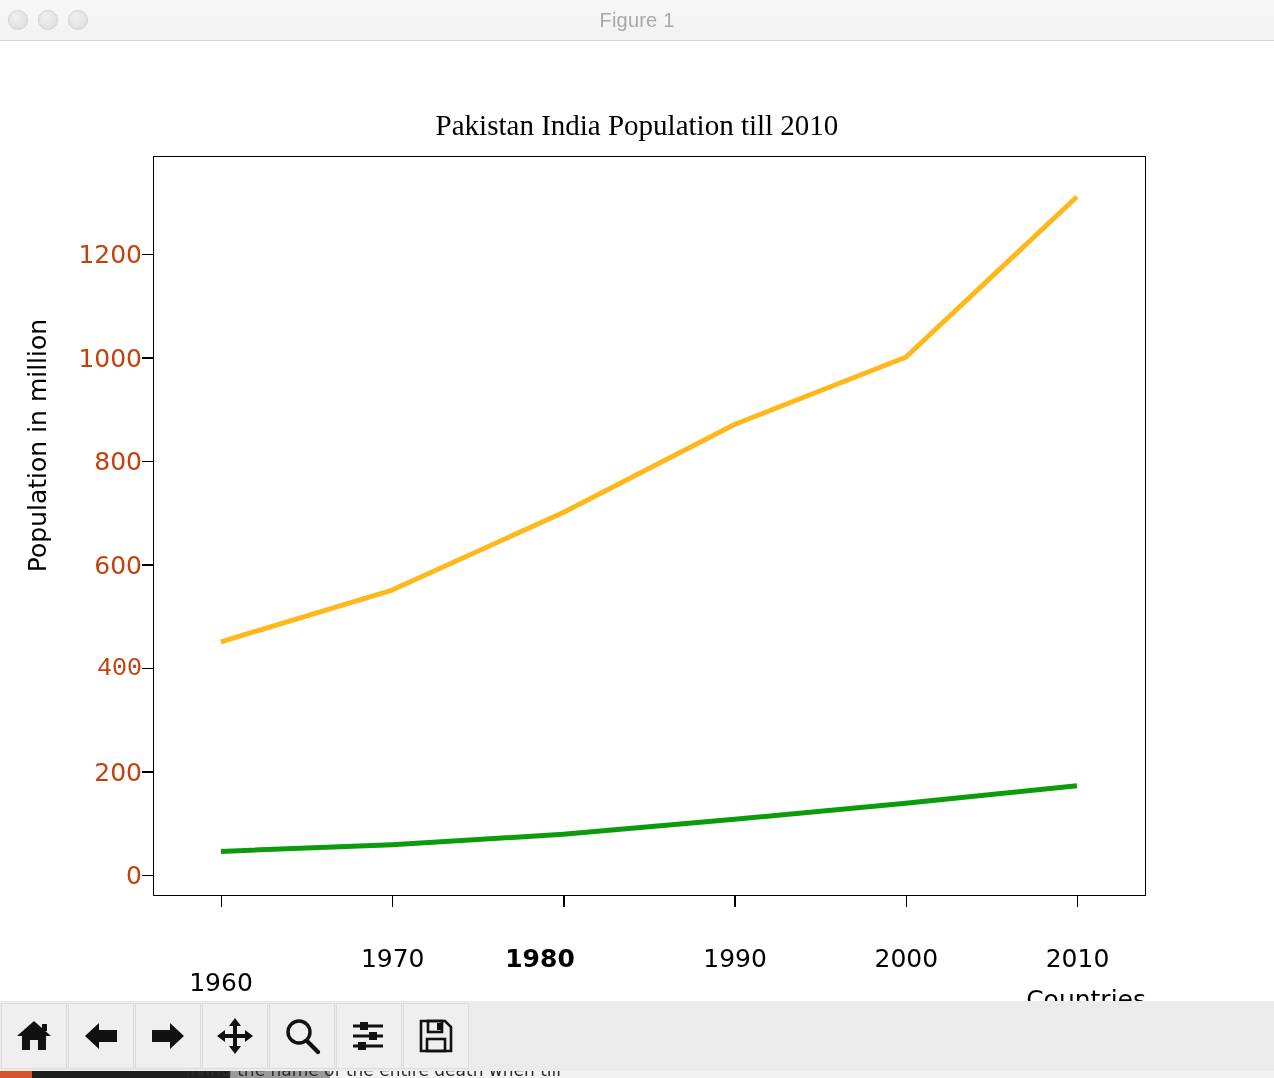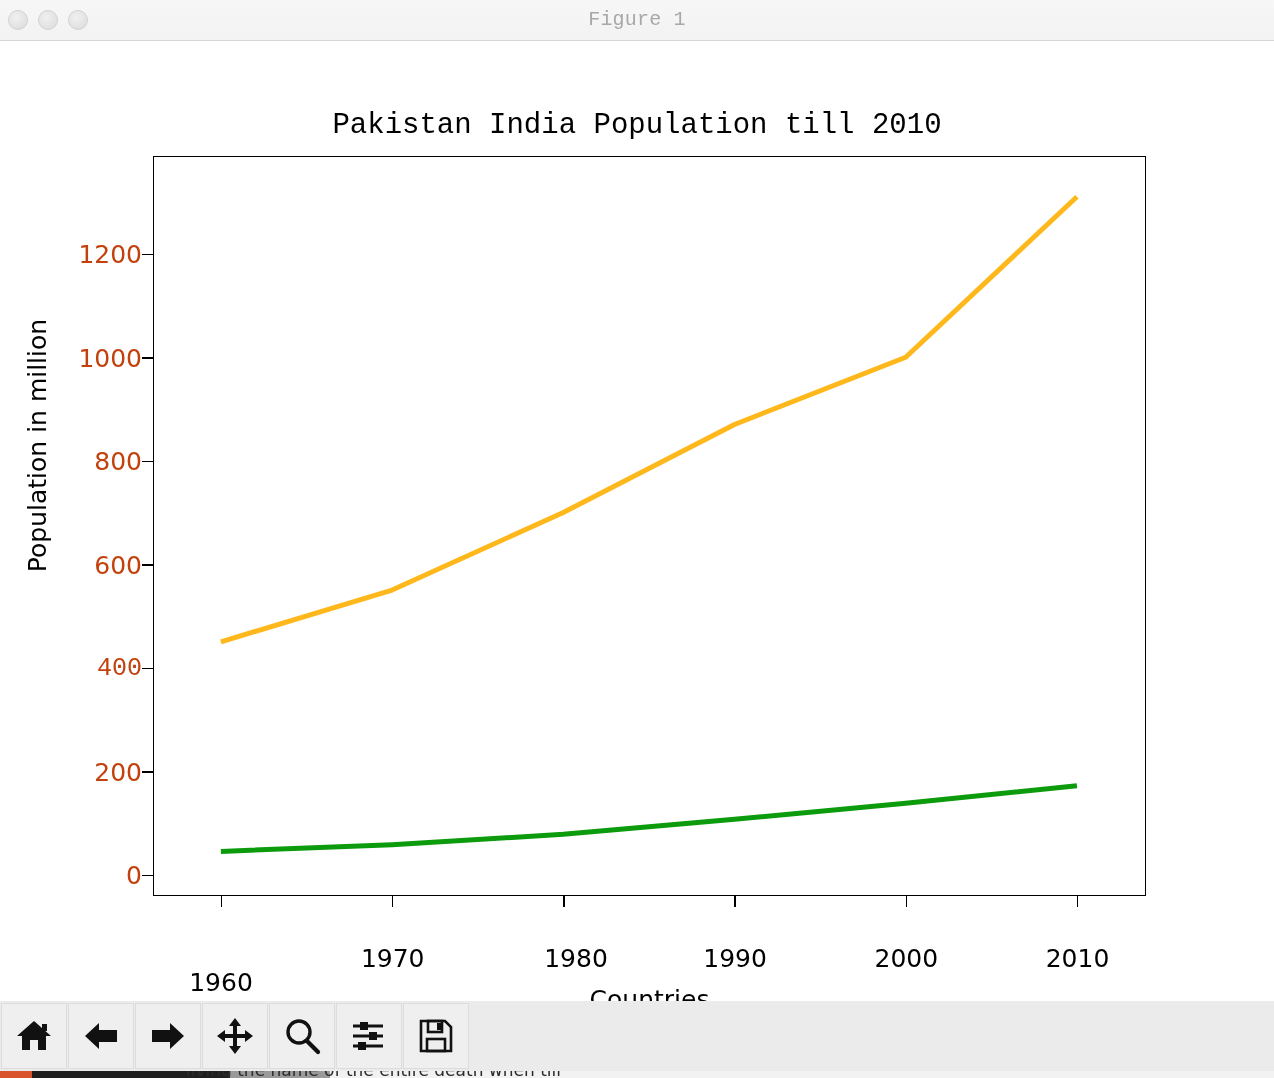--- a/index.html
+++ b/index.html
@@ -40,41 +40,41 @@
     border: 1px solid #d2d2d2;
   }
   .window-title {
     position: absolute;
     left: 0; top: 0;
     width: 1274px;
     line-height: 40px;
     text-align: center;
     font-size: 20px;
     color: #a8a8a8;
-    font-family: Liberation Mono, monospace;
+    font-family: Liberation Sans, sans-serif;
     letter-spacing: 0.2px;
   }
 
   
   .figure-canvas {
     position: absolute;
     left: 0; top: 41px;
     width: 1274px;
     height: 960px;
     background: #ffffff;
   }
 
   .chart-title {
     position: absolute;
     left: 0; top: 68px;
     width: 1274px;
     text-align: center;
     font-size: 29px;
     color: #000000;
-    font-family: Liberation Mono, monospace;
+    font-family: Liberation Serif, serif;
   }
 
   
   .plot-area {
     position: absolute;
     left: 153px;
     top: 115px;
     width: 993px;
     height: 740px;
     border: 1.6px solid #000000;
@@ -117,21 +117,21 @@
     top: 855px;
     width: 1.6px;
     height: 11px;
     background: #000;
   }
 
   .xlabel {
     position: absolute;
     left: 153px; top: 944px;
     width: 993px;
-    text-align: center;
+    text-align: right;
     font-size: 25px;
     color: #000;
     font-family: "DejaVu Sans", sans-serif;
   }
   .ylabel {
     position: absolute;
     left: -113px;
     top: 390px;
     width: 300px;
     text-align: center;
@@ -238,21 +238,21 @@
         <div class="ytickmark" style="top: 316.018px;"></div>
         <div class="ytick" style="top: 213.322px;">1200</div>
         <div class="ytickmark" style="top: 212.522px;"></div>
       </div>
 
     <div id="xticks">
         <div class="xtick" style="left: 221px; margin-top: 24px;">1960</div>
         <div class="xtickmark" style="left: 220.683px;"></div>
         <div class="xtick" style="left: 392.69px;">1970</div>
         <div class="xtickmark" style="left: 391.89px;"></div>
-        <div class="xtick" style="left: 576px;">1980</div>
+        <div class="xtick" style="left: 540px; font-weight: bold;">1980</div>
         <div class="xtickmark" style="left: 563.097px;"></div>
         <div class="xtick" style="left: 735.103px;">1990</div>
         <div class="xtickmark" style="left: 734.303px;"></div>
         <div class="xtick" style="left: 906.31px;">2000</div>
         <div class="xtickmark" style="left: 905.51px;"></div>
         <div class="xtick" style="left: 1077.52px;">2010</div>
         <div class="xtickmark" style="left: 1076.72px;"></div>
       </div>
 
     <div class="plot-area">

